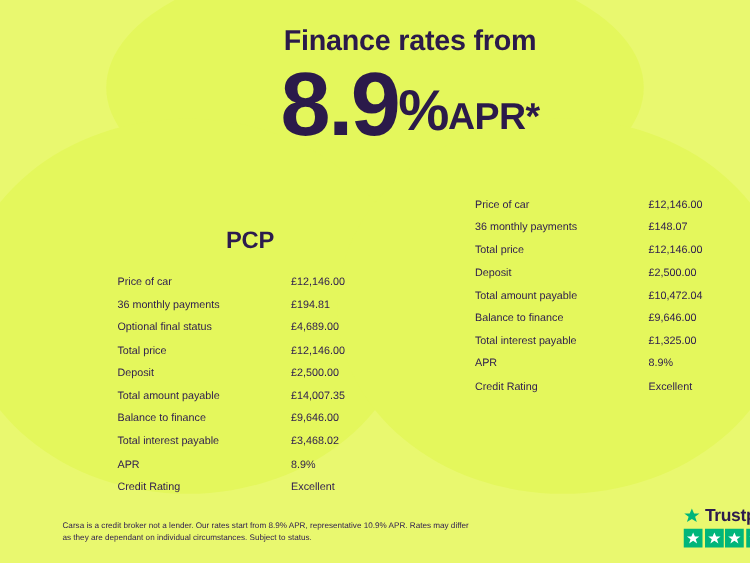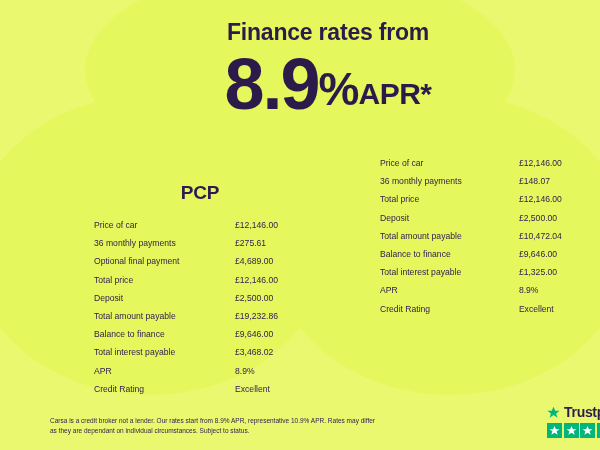--- a/index.html
+++ b/index.html
@@ -202,37 +202,37 @@
       <div class="col col-left">
         <div class="col-title">PCP</div>
         <table class="rates">
           <tbody>
             <tr>
               <td>Price of car</td>
               <td class="val">£12,146.00</td>
             </tr>
             <tr class="bold">
               <td>36 monthly payments</td>
-              <td class="val">£275.61</td>
-            </tr>
-            <tr>
-              <td>Optional final payment</td>
+              <td class="val">£194.81</td>
+            </tr>
+            <tr>
+              <td>Optional final status</td>
               <td class="val">£4,689.00</td>
             </tr>
             <tr>
               <td>Total price</td>
               <td class="val">£12,146.00</td>
             </tr>
             <tr>
               <td>Deposit</td>
               <td class="val">£2,500.00</td>
             </tr>
             <tr>
               <td>Total amount payable</td>
-              <td class="val">£19,232.86</td>
+              <td class="val">£14,007.35</td>
             </tr>
             <tr>
               <td>Balance to finance</td>
               <td class="val">£9,646.00</td>
             </tr>
             <tr>
               <td>Total interest payable</td>
               <td class="val">£3,468.02</td>
             </tr>
             <tr>

